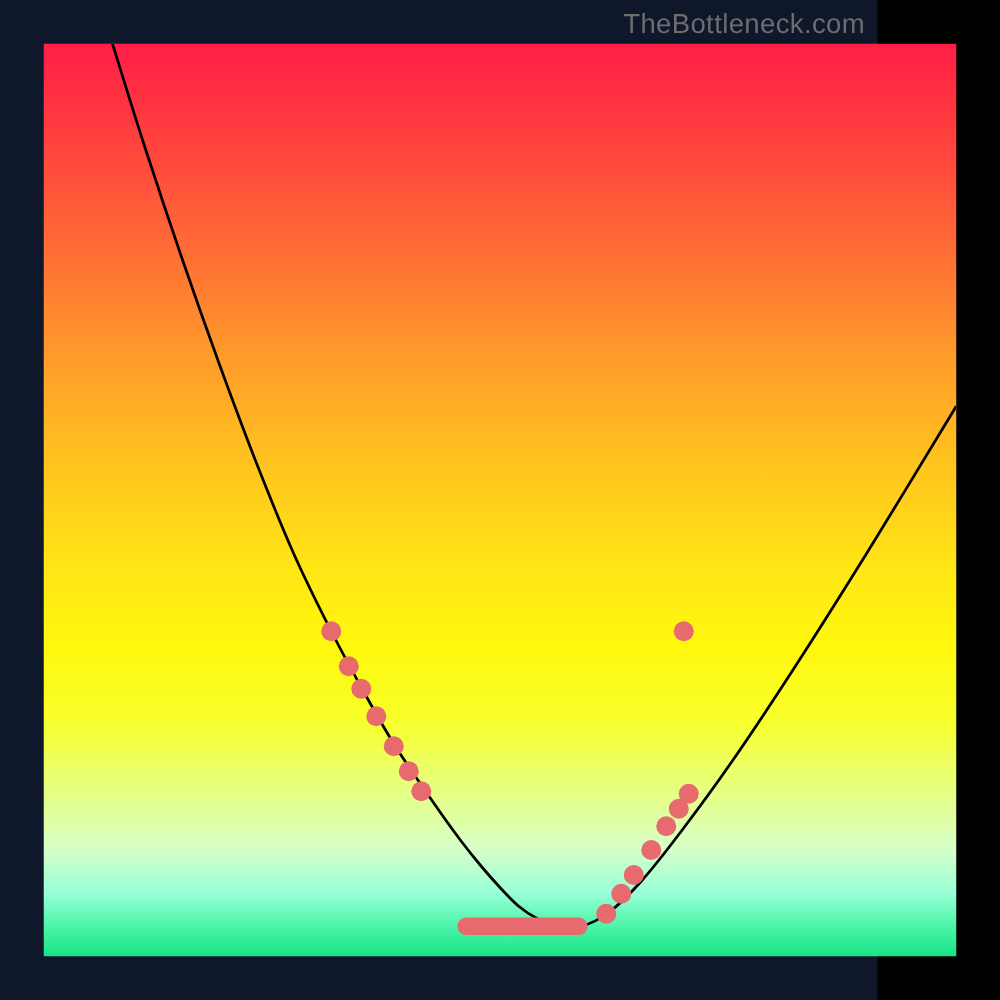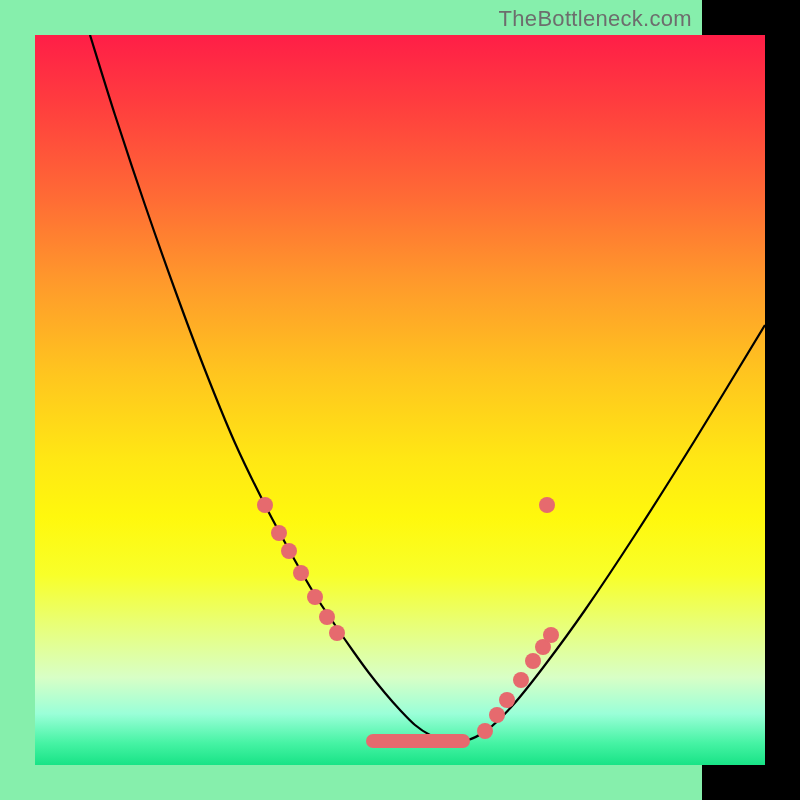--- a/index.html
+++ b/index.html
@@ -10,21 +10,21 @@
     background: #000;
     overflow: hidden;
     font-family: Arial, Helvetica, sans-serif;
   }
   .frame {
     position: absolute;
     left: 0;
     top: 0;
     width: 702px;
     height: 800px;
-    background: #86efac;
+    background: #0f172a;
   }
   .plot-area {
     position: absolute;
     left: 35px;
     top: 35px;
     width: 730px;
     height: 730px;
     
     background: linear-gradient(
       to bottom,

